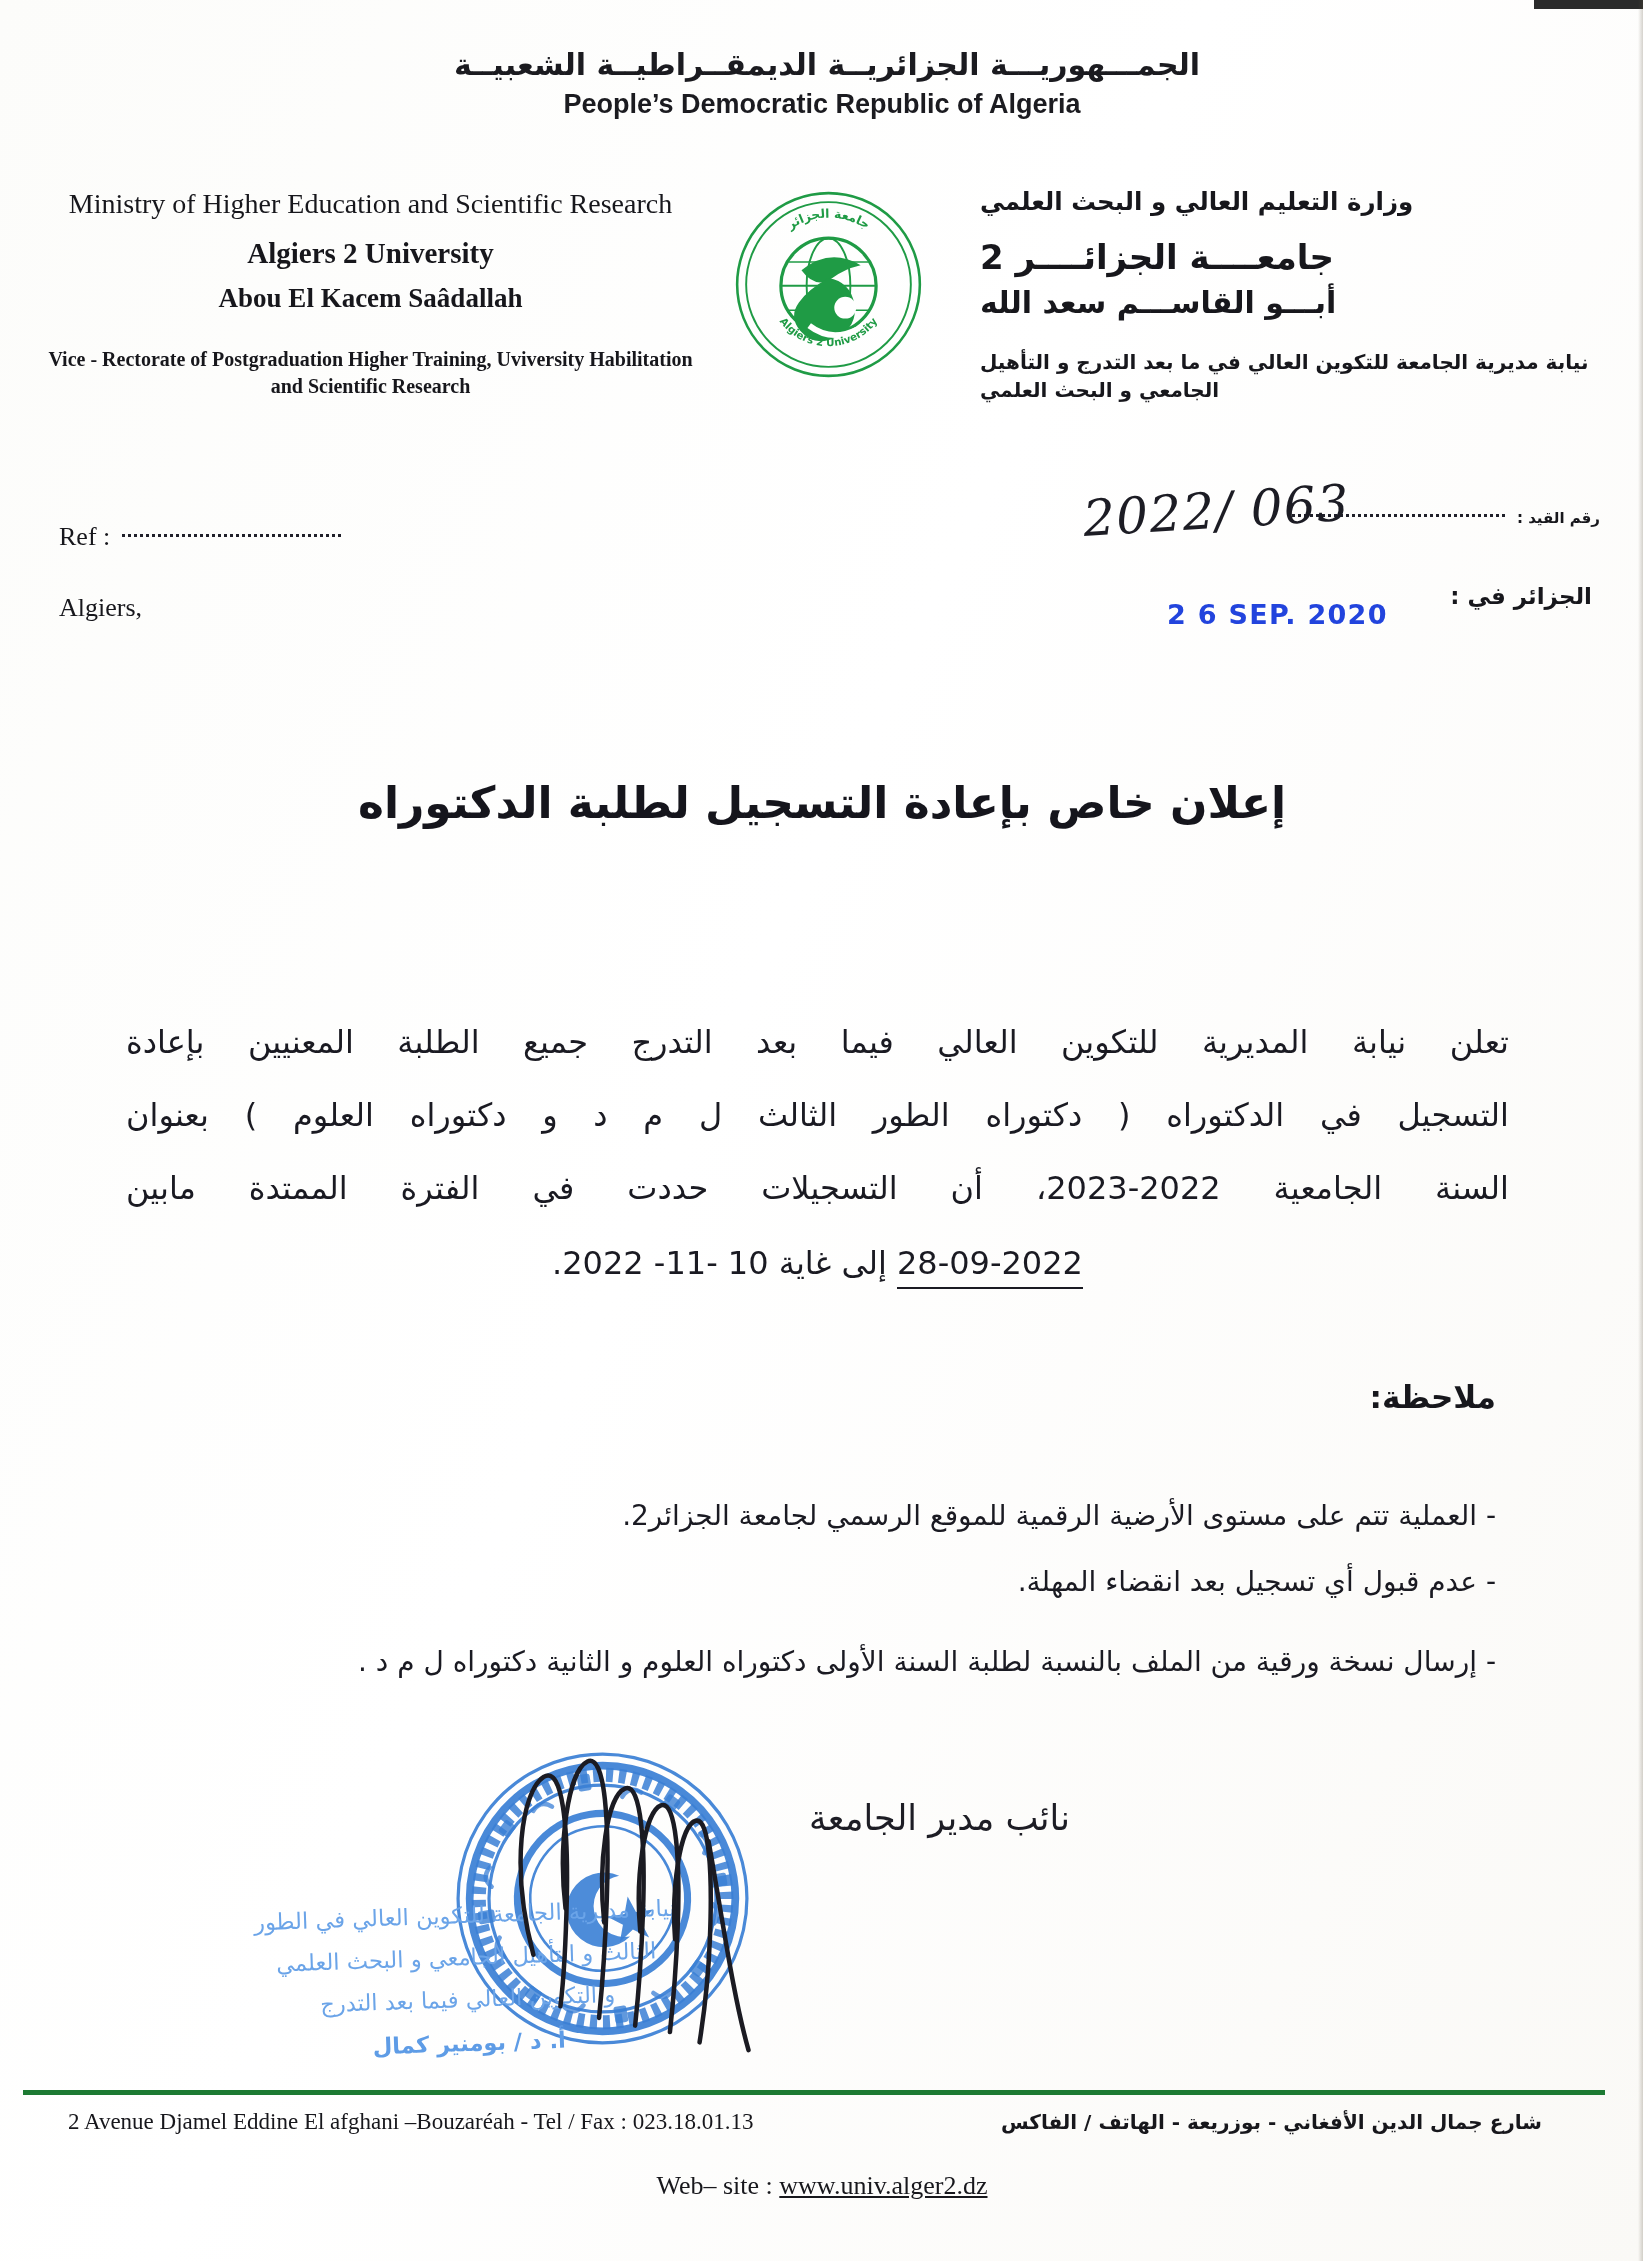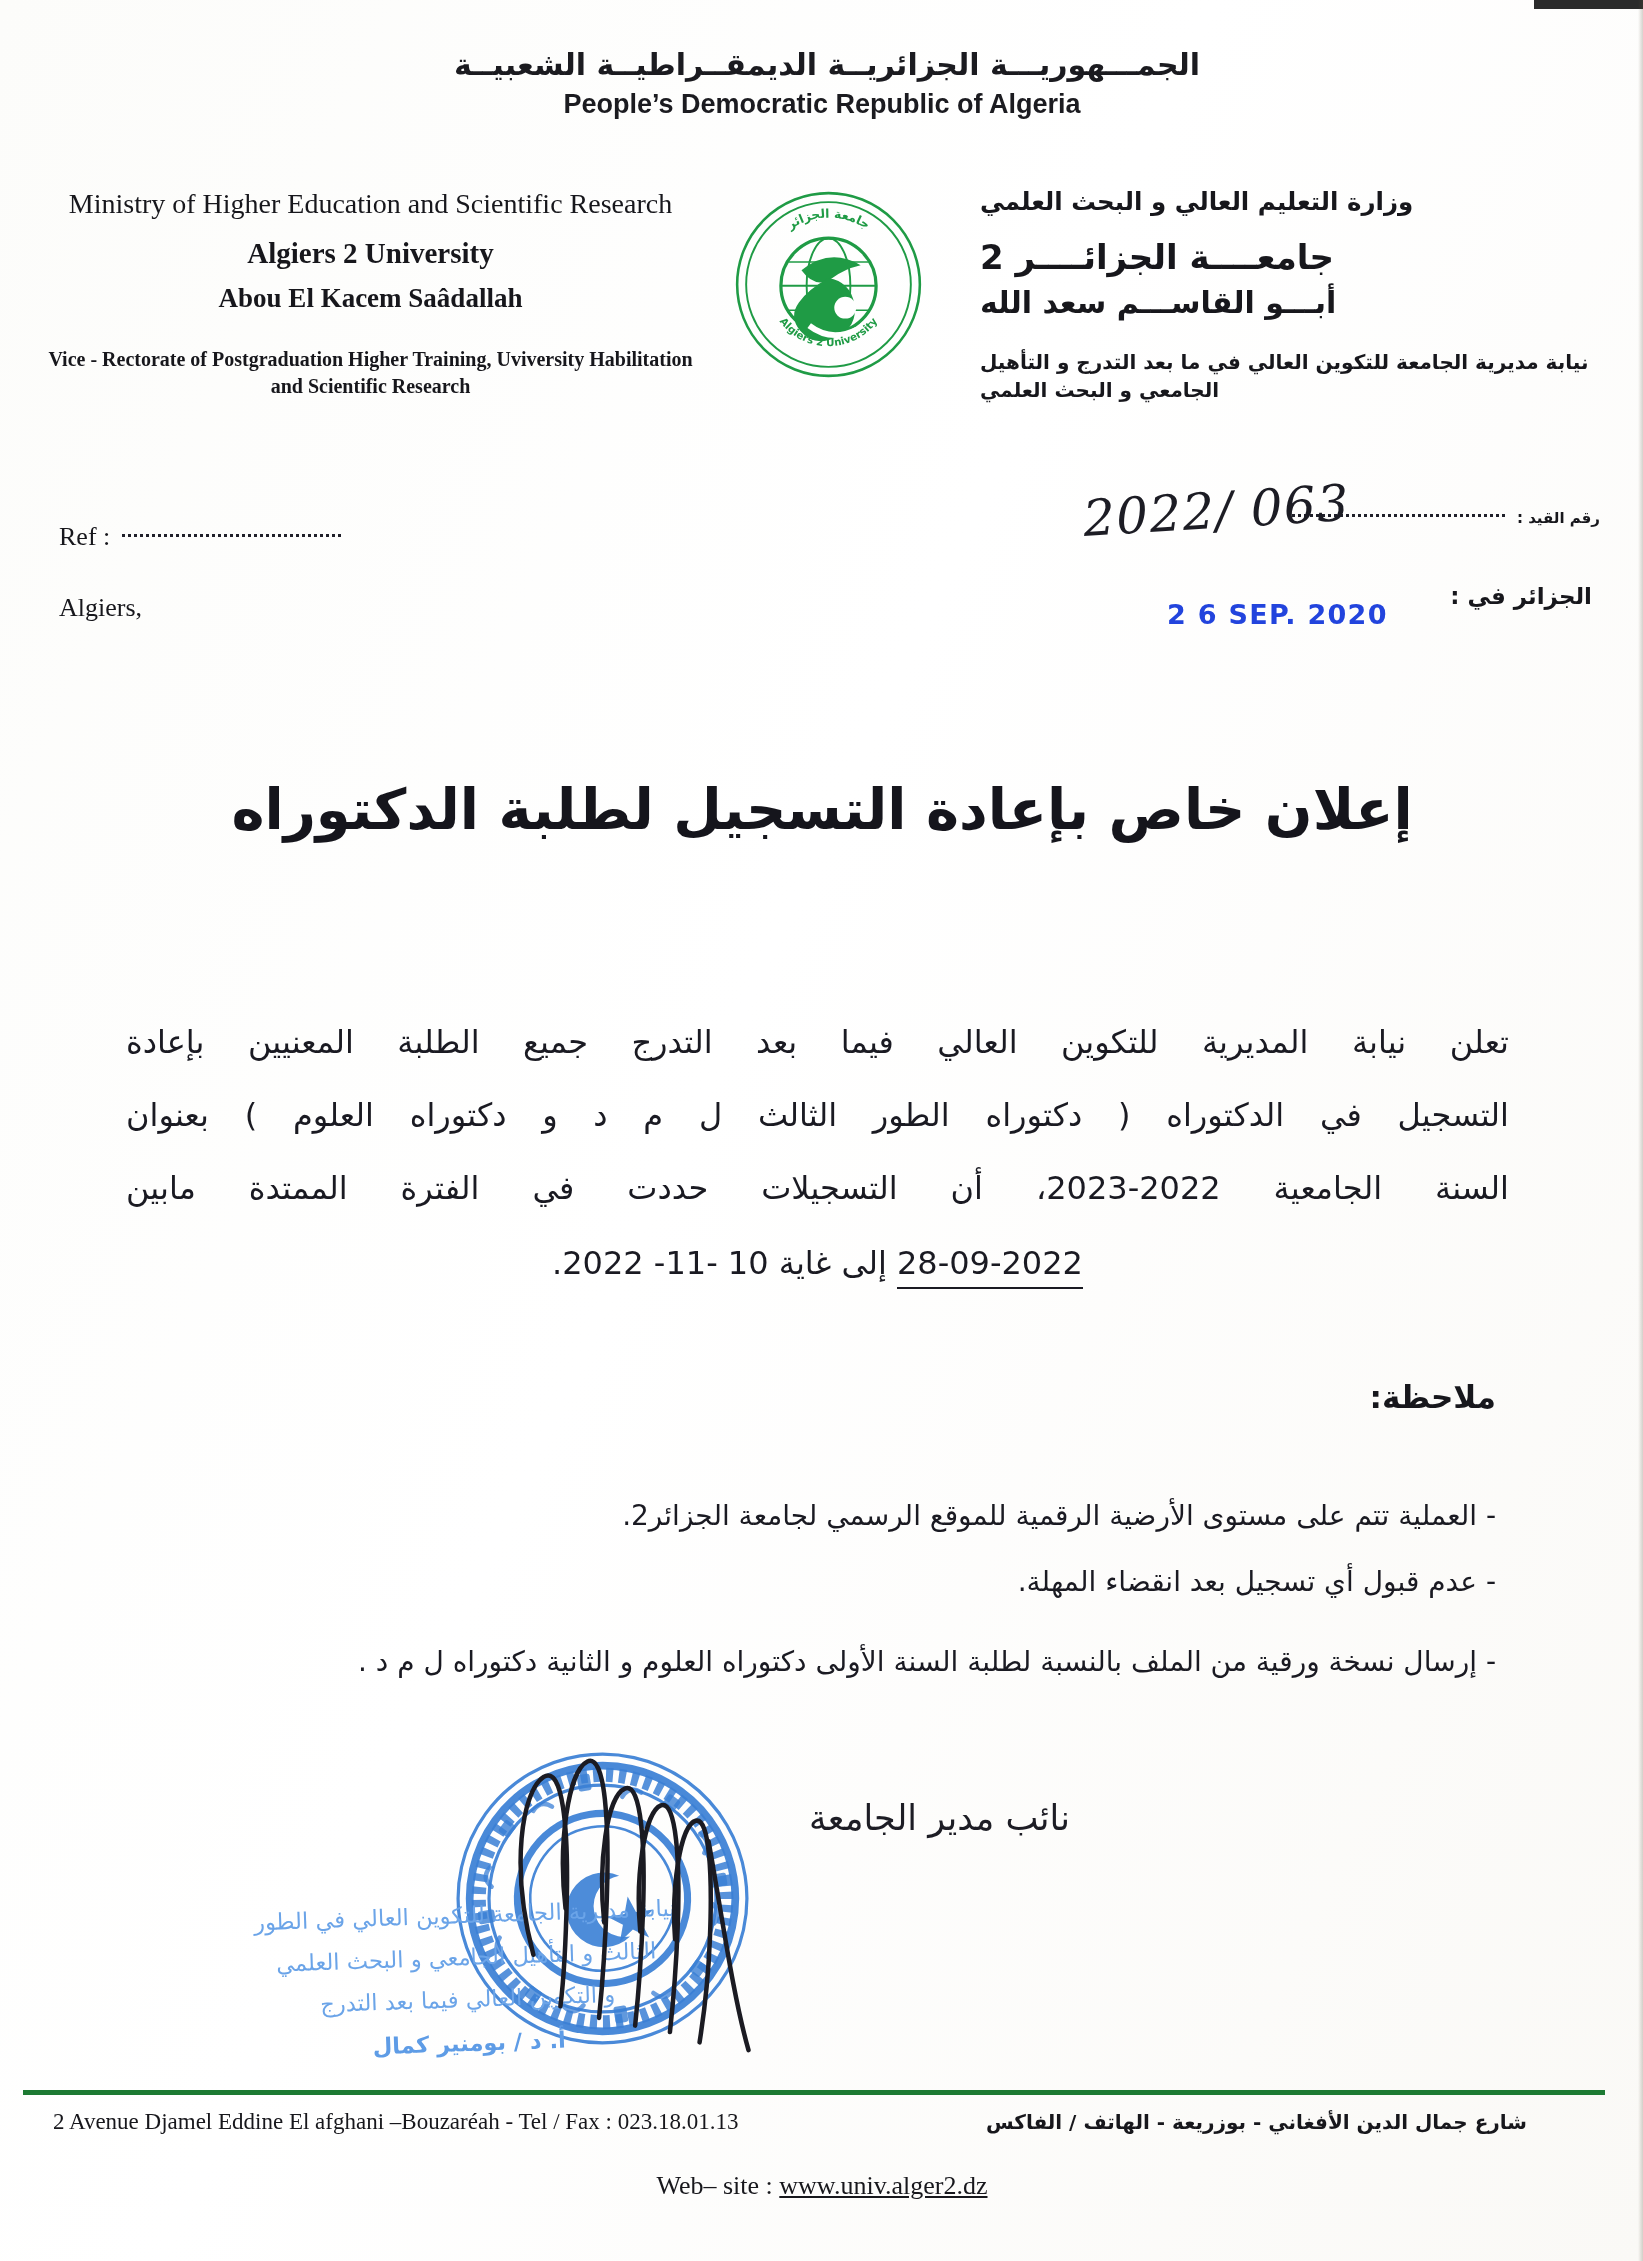--- a/index.html
+++ b/index.html
@@ -197,21 +197,21 @@
     white-space: nowrap;
   }
 
   
   .doc-title {
     position: absolute;
     top: 777px; left: 0; width: 1644px;
     direction: rtl;
     text-align: center;
     font-family: "DejaVu Sans", sans-serif;
-    font-size: 56px;
+    font-size: 44px;
     font-weight: 700;
     color: #15151c;
     letter-spacing: 0.6px;
   }
 
   
   .body-block {
     position: absolute;
     top: 1006px; right: 135px;
     width: 1383px;
@@ -301,21 +301,21 @@
 
   
   .footer-rule {
     position: absolute;
     top: 2090px; left: 22.6px;
     width: 1582px; height: 5.2px;
     background: #1d7a33;
   }
   .footer-line {
     position: absolute;
-    top: 2109px; left: 1px; width: 1578px;
+    top: 2109px; left: 16px; width: 1578px;
     padding: 0 52px;
     box-sizing: border-box;
     display: flex;
     align-items: baseline;
     justify-content: space-between;
     font-size: 23px;
     white-space: nowrap;
   }
   .footer-line .ar {
     font-family: "DejaVu Sans", sans-serif;

